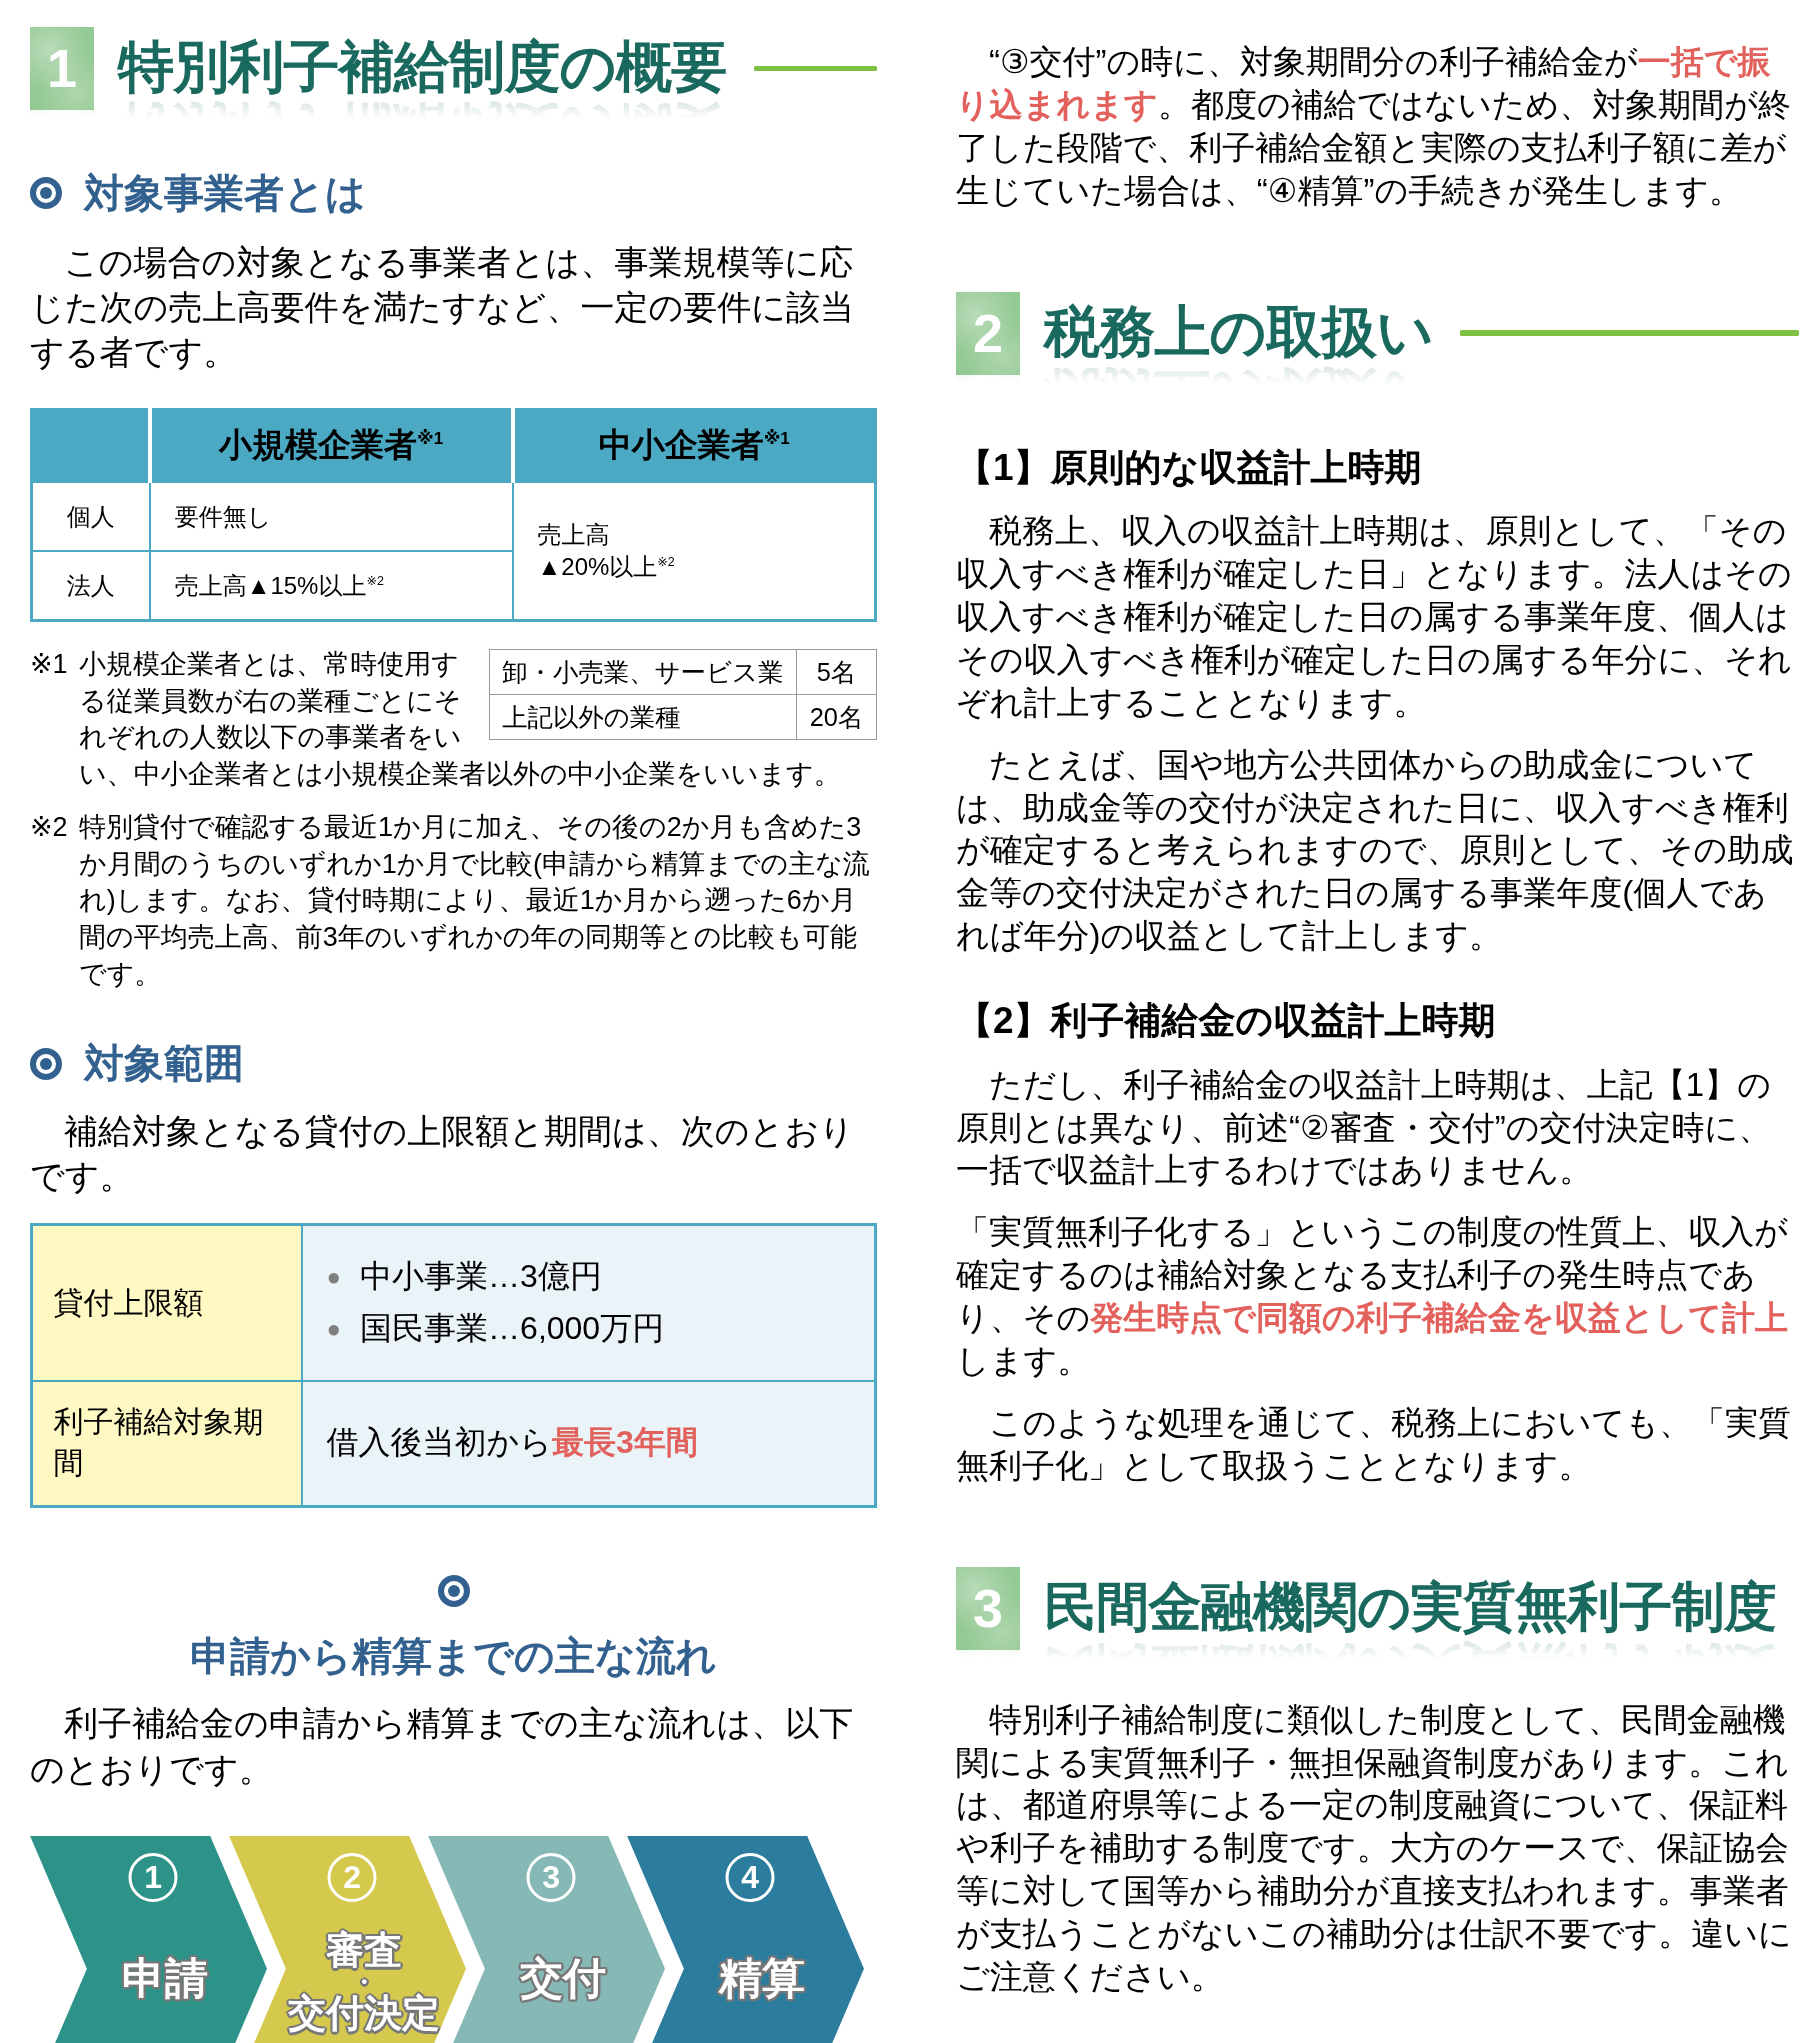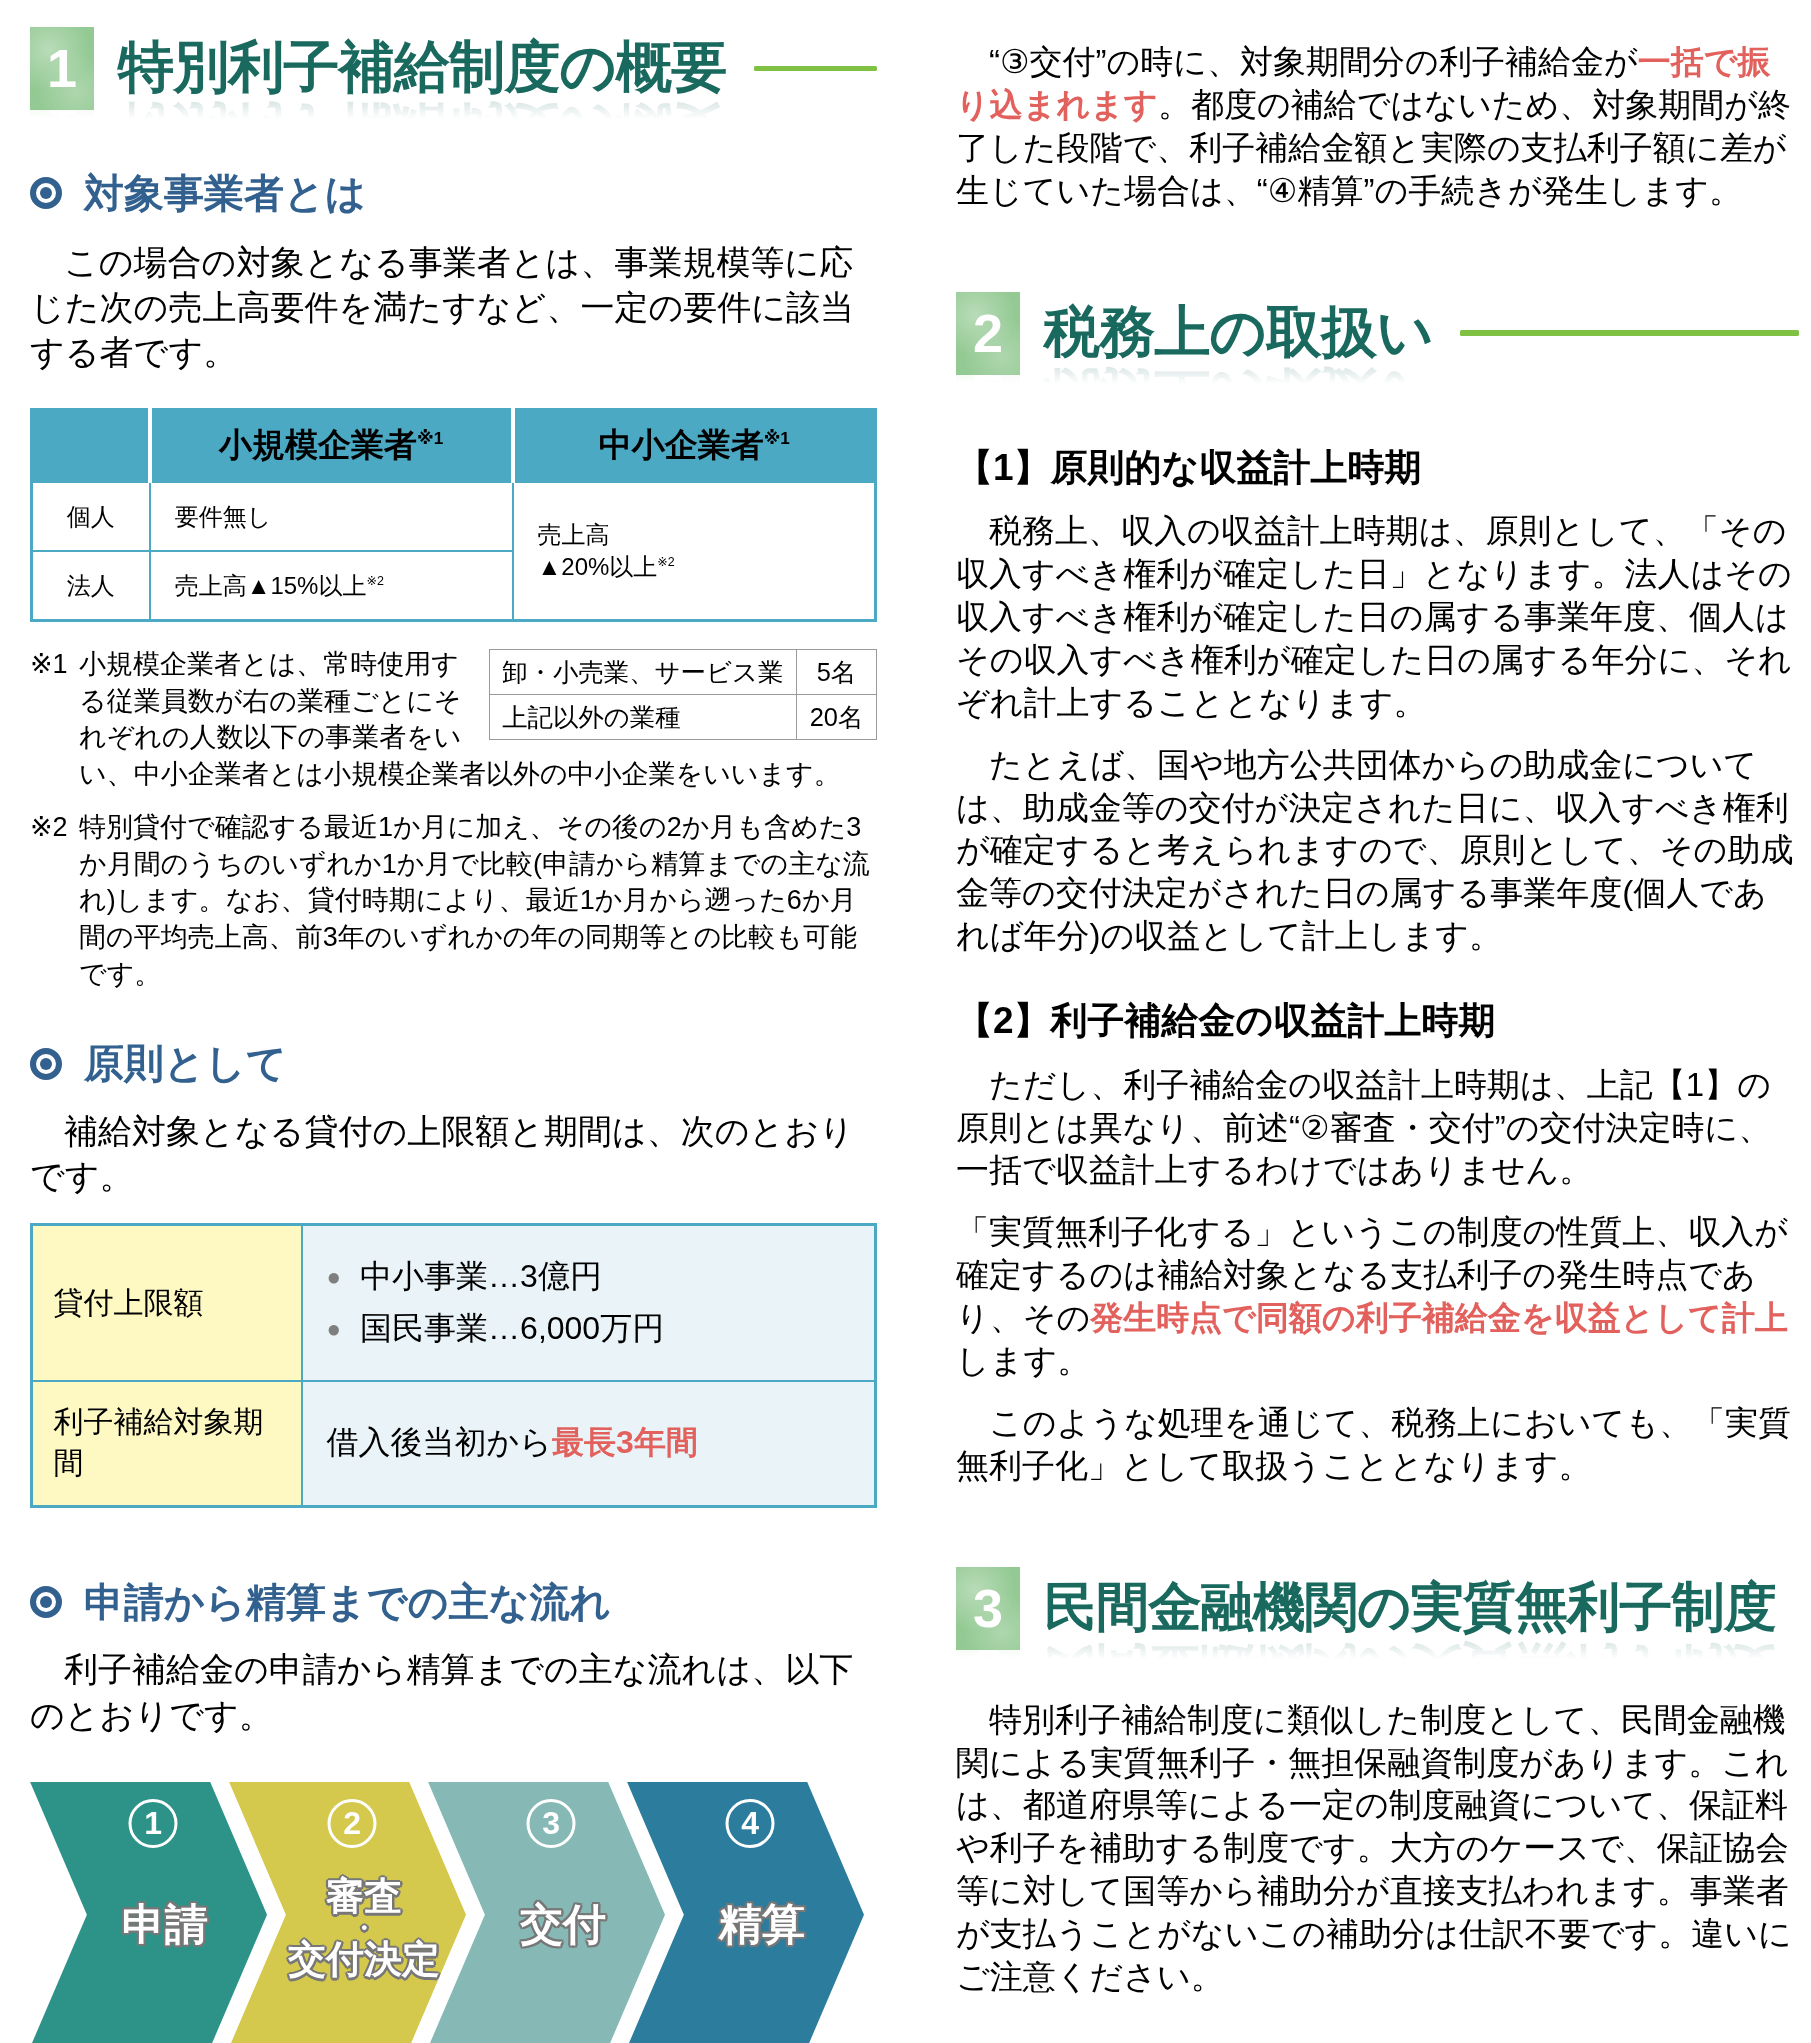--- a/index.html
+++ b/index.html
@@ -101,21 +101,21 @@
   
   .intro { margin-top:20.6px; }
   .h-num { font-size:37px; font-weight:bold; }
   .rc-sec2 { margin-top:79px; margin-bottom:68px; }
   .rc-sec3 { margin-top:79px; margin-bottom:49px; }
   .rc-sec3 .sec-title { font-size:53px; }
 
   
   .mt22{margin-top:17.5px;} .mt24{margin-top:19px;}
   .mt48{margin-top:38px;} .mt55{margin-top:44px;} .mt70{margin-top:56px;}
-  .mt85{margin-top:67px;}
+  .mt85{margin-top:67px;flex-direction:column;}
 </style>
 </head>
 <body>
 
 <div class="page">
 
   <div class="left-col">
 
     <div class="sec-row" style="margin-top:6.4px;">
       <div class="sec-head">
@@ -185,21 +185,21 @@
         </span>
       </div>
       <div class="fnote">
         <span class="marker">※2</span>
         <span class="ftext">特別貸付で確認する最近1か月に加え、その後の2か月も含めた3か月間のうちのいずれか1か月で比較(申請から精算までの主な流れ)します。なお、貸付時期により、最近1か月から遡った6か月間の平均売上高、前3年のいずれかの年の同期等との比較も可能です。</span>
       </div>
     </div>
 
     <div class="sub-head mt55">
       <span class="bullseye"></span>
-      <span class="sub-title">原則として</span>
+      <span class="sub-title">対象範囲</span>
     </div>
 
     <p class="para mt22">補給対象となる貸付の上限額と期間は、次のとおりです。</p>
 
     <table class="t2">
       <tbody>
           <tr>
         <td class="lab">貸付上限額</td>
         <td class="val">
           <div class="blt-line">

